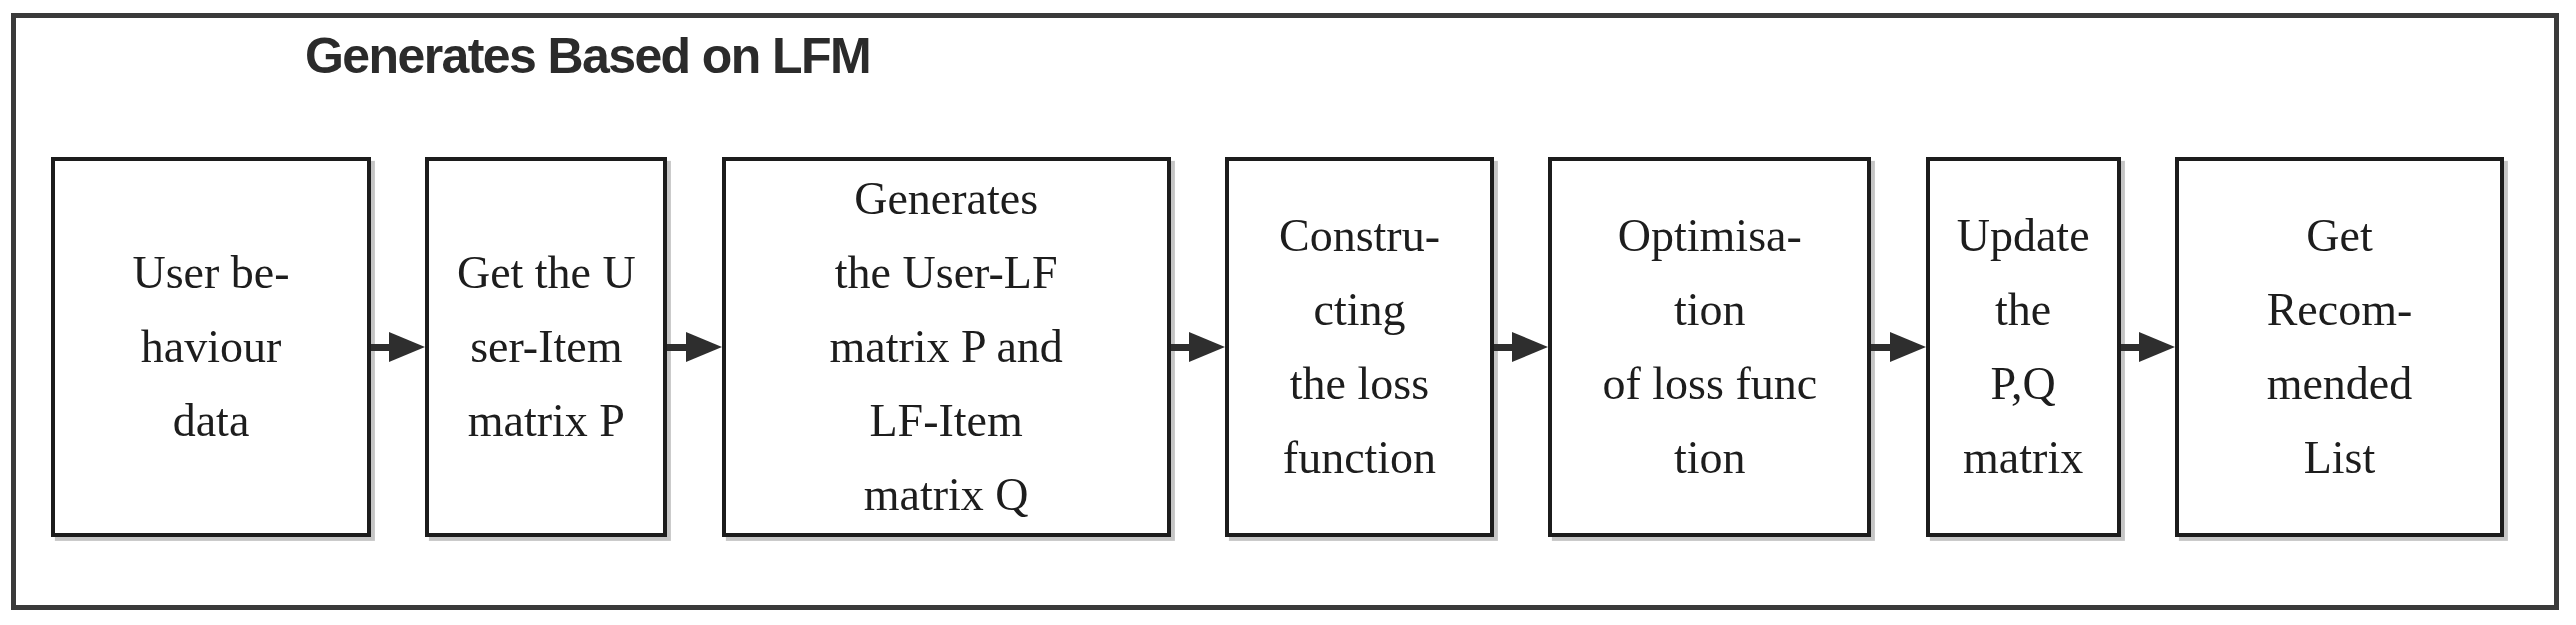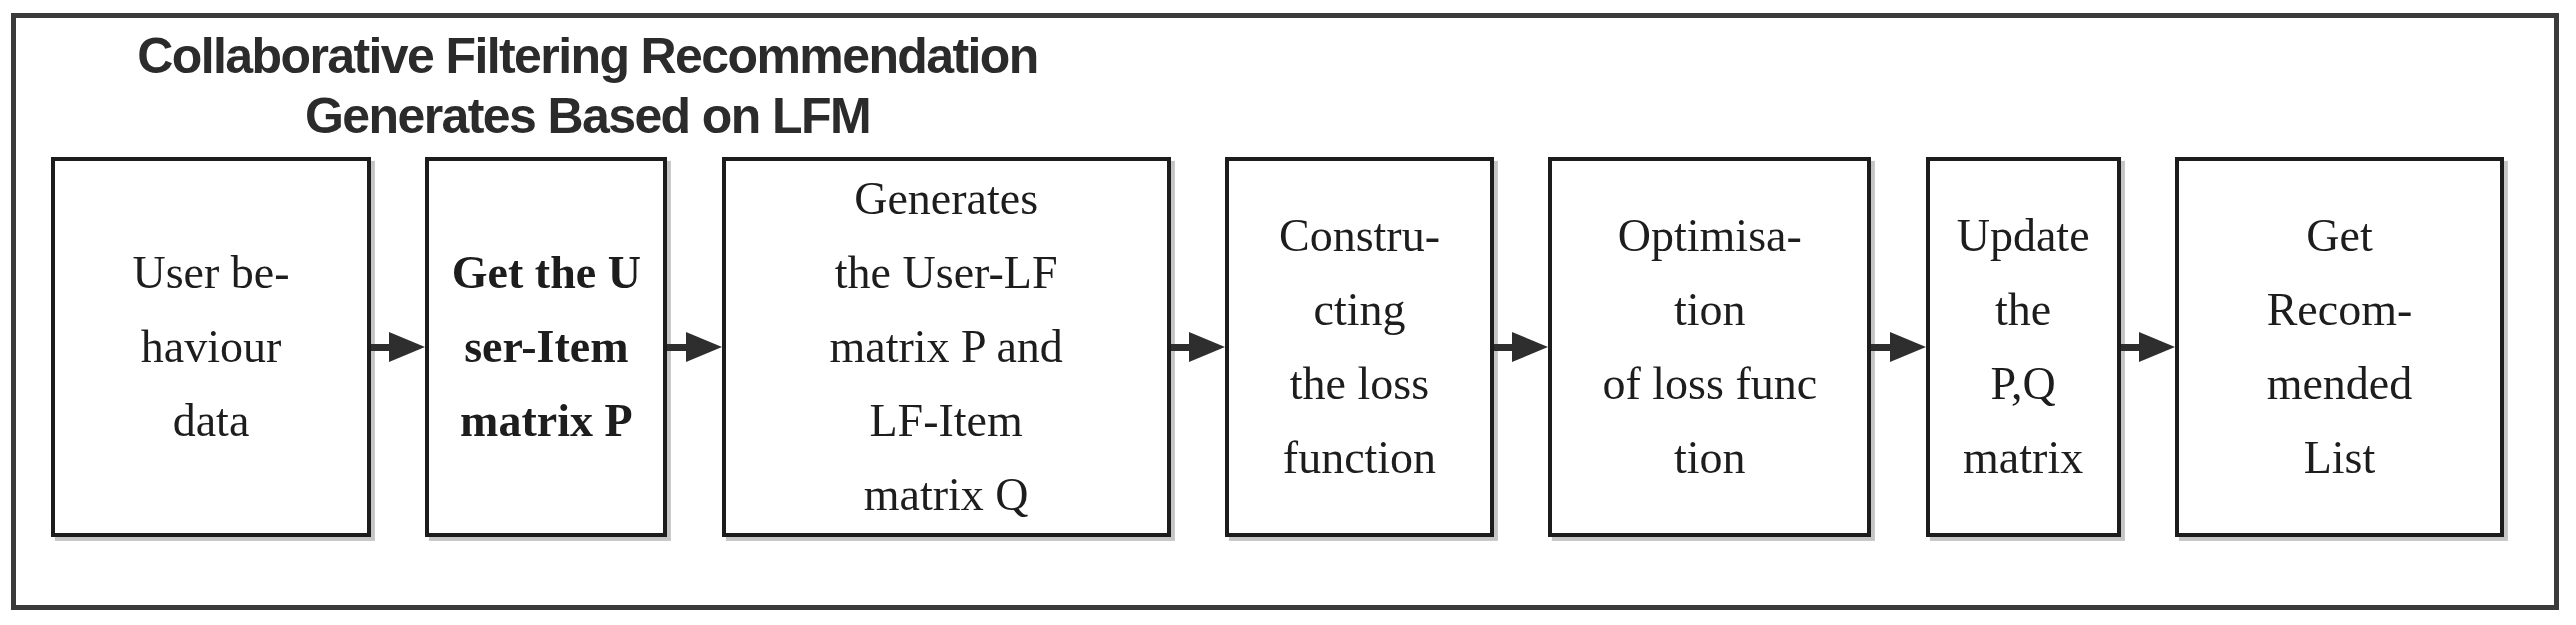--- a/index.html
+++ b/index.html
@@ -57,21 +57,21 @@
     flex: 0 0 auto;
   }
   .box-text {
     white-space: pre-line;
     text-align: center;
     font-size: 46px;
     line-height: 74px;
     color: #1d1d1d;
   }
   .w1 { width: 320px; }
-  .w2 { width: 242px; font-weight: bold; }
+  .w2 { width: 242px; }
   .w3 { width: 449px; }
   .w4 { width: 269px; align-items: center; }
   .w5 { width: 323px; }
   .w6 { width: 195px; }
   .w7 { width: 329px; }
   .arrow {
     flex: 1 1 auto;
     min-width: 39px;
     display: flex;
     align-items: center;
@@ -91,21 +91,20 @@
     border-bottom: 15px solid transparent;
     border-left: 36px solid #2e2e2e;
   }
 </style>
 </head>
 <body>
 
 <div class="frame">
 
   <div class="title">
-    <div>Collaborative Filtering Recommendation</div>
     <div>Generates Based on LFM</div>
   </div>
 
   <div class="flow">
 
     <div class="box w1">
       <span class="box-text">User be-
 haviour
 data</span>
     </div>

